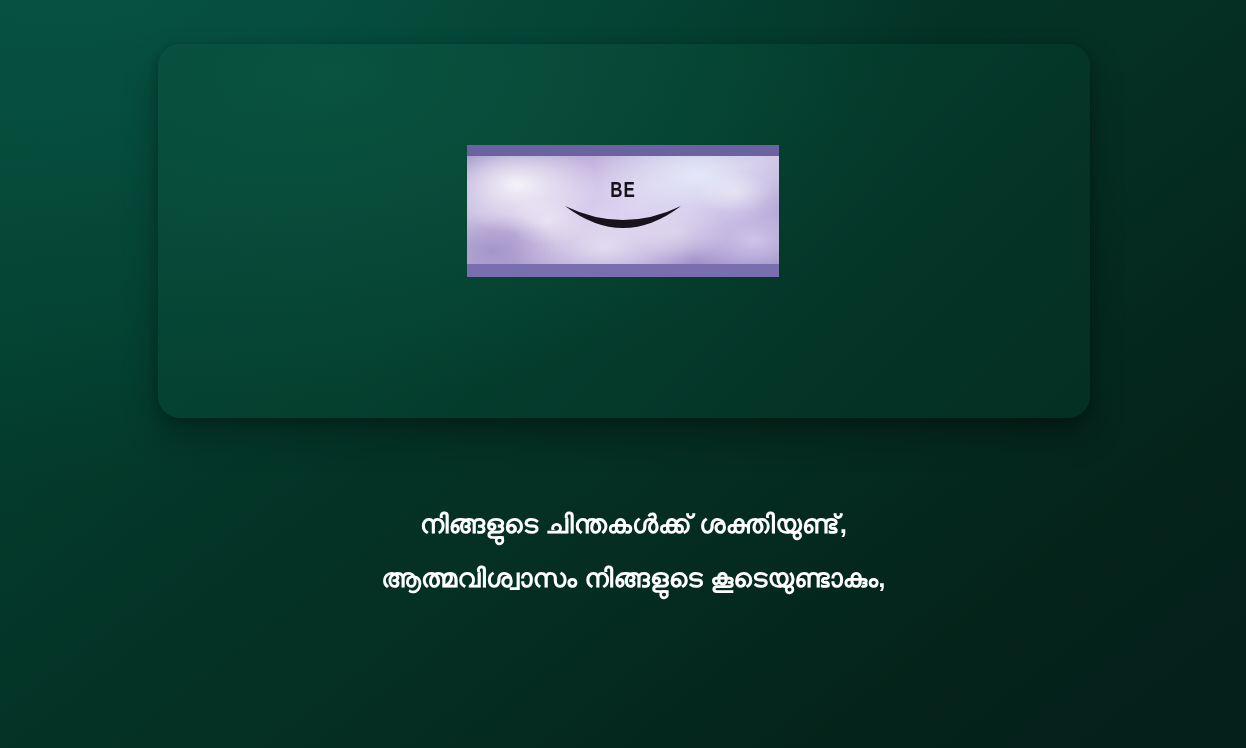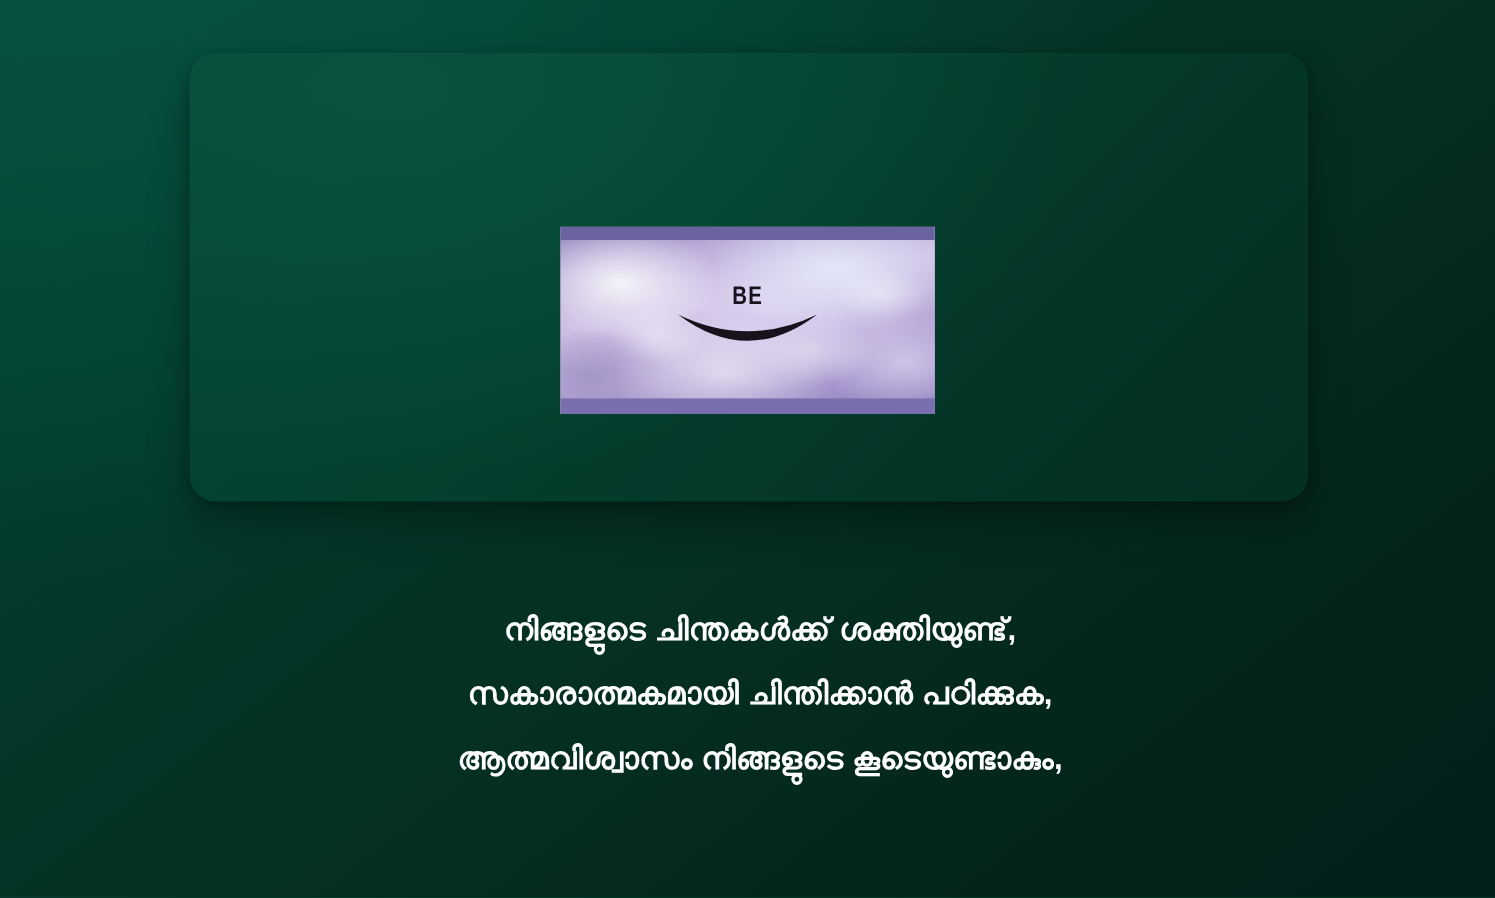--- a/index.html
+++ b/index.html
@@ -39,24 +39,23 @@
       0 18px 34px rgba(0,0,0,0.30),
       0 2px 10px rgba(0,0,0,0.22);
   }
 
   
   #media-figure {
     position: absolute;
     left: 309px;
     top: 101px;
     width: 312px;
-    height: 156px;
+    height: 132px;
     overflow: hidden;
     background: #b6a8d4;
-    margin-top: 44px;
   }
 
   .sky {
     position: absolute;
     inset: 0;
     background:
       radial-gradient(120px 70px at 16% 30%, rgba(255,255,255,0.85) 0%, rgba(255,255,255,0) 68%),
       radial-gradient(150px 80px at 74% 22%, rgba(232,240,252,0.8) 0%, rgba(232,240,252,0) 70%),
       radial-gradient(130px 66px at 44% 78%, rgba(255,255,255,0.55) 0%, rgba(255,255,255,0) 72%),
       radial-gradient(100px 60px at 92% 72%, rgba(210,200,236,0.9) 0%, rgba(210,200,236,0) 70%),
@@ -170,17 +169,16 @@
         <svg id="smile-svg" width="120" height="34" viewBox="0 0 120 34">
           <path d="M2 2 Q60 46 118 2 Q60 30 2 2 Z" fill="#17121c"></path>
         </svg>
       </div>
     </div>
 
   </div>
 
   <div id="quote-block">
     <div class="quote-line">നിങ്ങളുടെ ചിന്തകൾക്ക് ശക്തിയുണ്ട്,</div>
-    <div class="quote-line">സകാരാത്മകമായി ചിന്തിക്കാൻ പഠിക്കുക,</div>
     <div class="quote-line">ആത്മവിശ്വാസം നിങ്ങളുടെ കൂടെയുണ്ടാകും,</div>
   </div>
 
 </div>
 
 </body></html>

